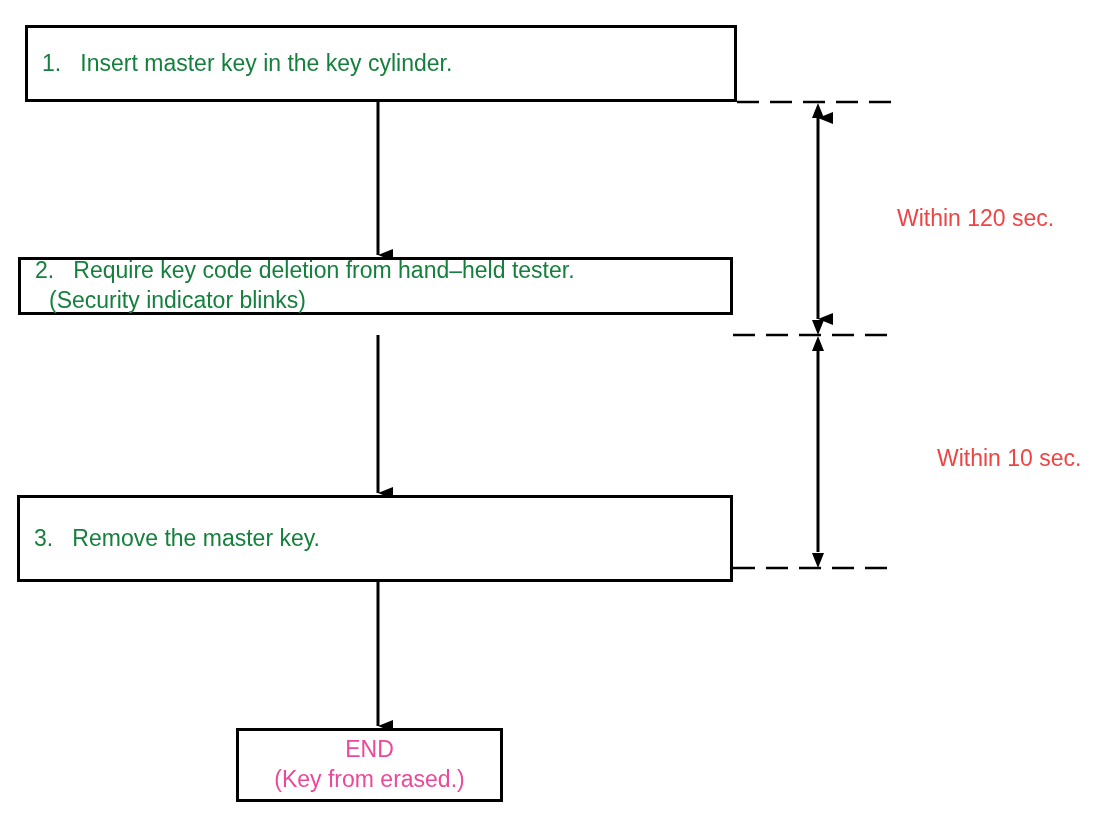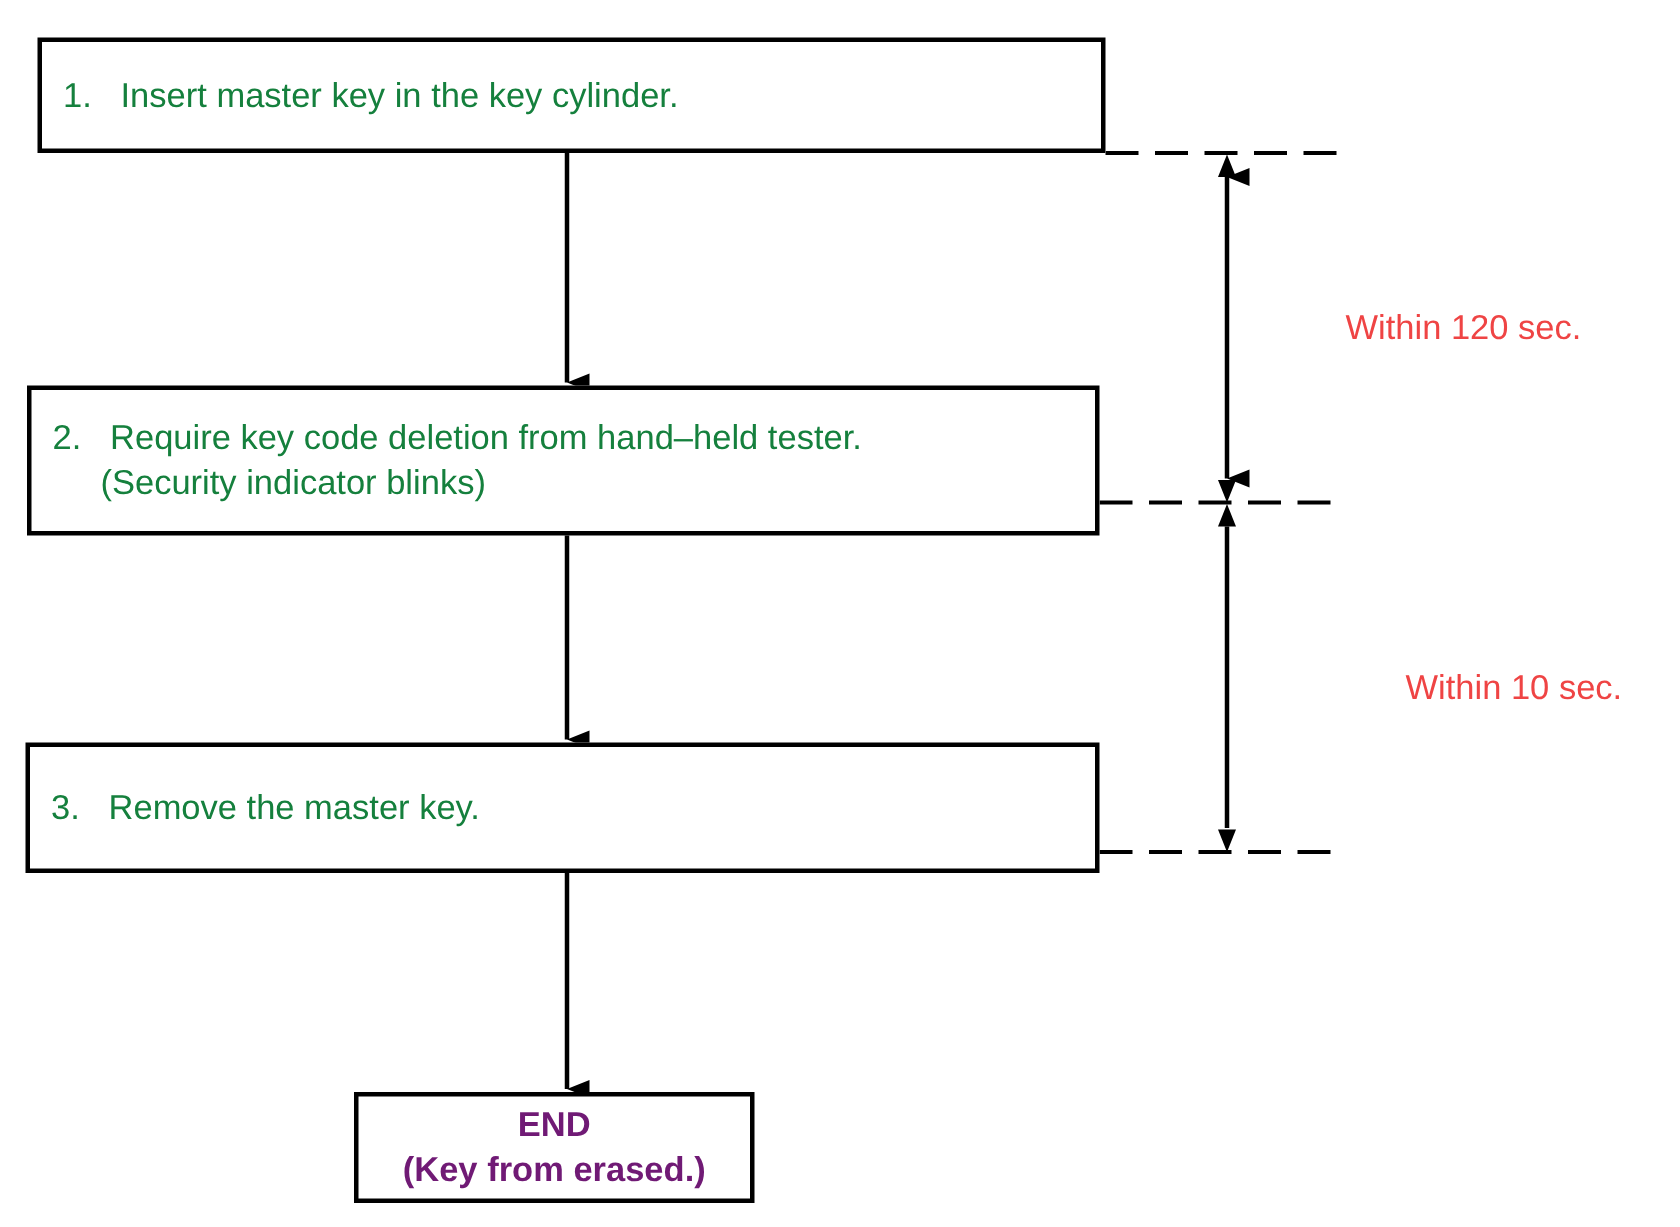--- a/index.html
+++ b/index.html
@@ -32,39 +32,38 @@
     font-size: 23px;
     line-height: 1.30;
     white-space: pre;
     color: #15803d;
   }
   .proc-box .proc-line {
     padding-left: 14px;
     text-indent: 0;
   }
   .proc-line.cont {
-    padding-left: 46px;
+    padding-left: 28px;
   }
   .end-box {
     position: absolute;
     box-sizing: border-box;
     border: 3px solid #000000;
     background: #ffffff;
     display: flex;
     flex-direction: column;
     align-items: center;
     justify-content: center;
   }
   .end-line {
     font-size: 23px;
     line-height: 1.30;
     white-space: pre;
-    color: #701a75;
+    color: #ec4899;
     text-align: center;
-    font-weight: bold;
   }
   .timing-label {
     position: absolute;
     font-size: 23px;
     white-space: nowrap;
     color: #ef4444;
   }
   svg.overlay {
     position: absolute;
     left: 0;
@@ -105,21 +104,21 @@
 
     <line x1="818" y1="351" x2="818" y2="552" stroke="#000000" stroke-width="3"></line>
     <path d="M812,351 L824,351 L818,336 Z" fill="#000000"></path>
     <path d="M812,553 L824,553 L818,568 Z" fill="#000000"></path>
   </svg>
 
   <div class="proc-box" style="left:25px; top:25px; width:712px; height:77px;">
     <div class="proc-line">1.   Insert master key in the key cylinder.</div>
   </div>
 
-  <div class="proc-box" style="left:18px; top:257px; width:715px; height:100px;">
+  <div class="proc-box" style="left:18px; top:257px; width:715px; height:58px;">
     <div class="proc-line">2.   Require key code deletion from hand–held tester.</div>
     <div class="proc-line cont">(Security indicator blinks)</div>
   </div>
 
   <div class="proc-box" style="left:17px; top:495px; width:716px; height:87px;">
     <div class="proc-line">3.   Remove the master key.</div>
   </div>
 
   <div class="end-box" style="left:236px; top:728px; width:267px; height:74px;">
     <div class="end-line">END</div>

